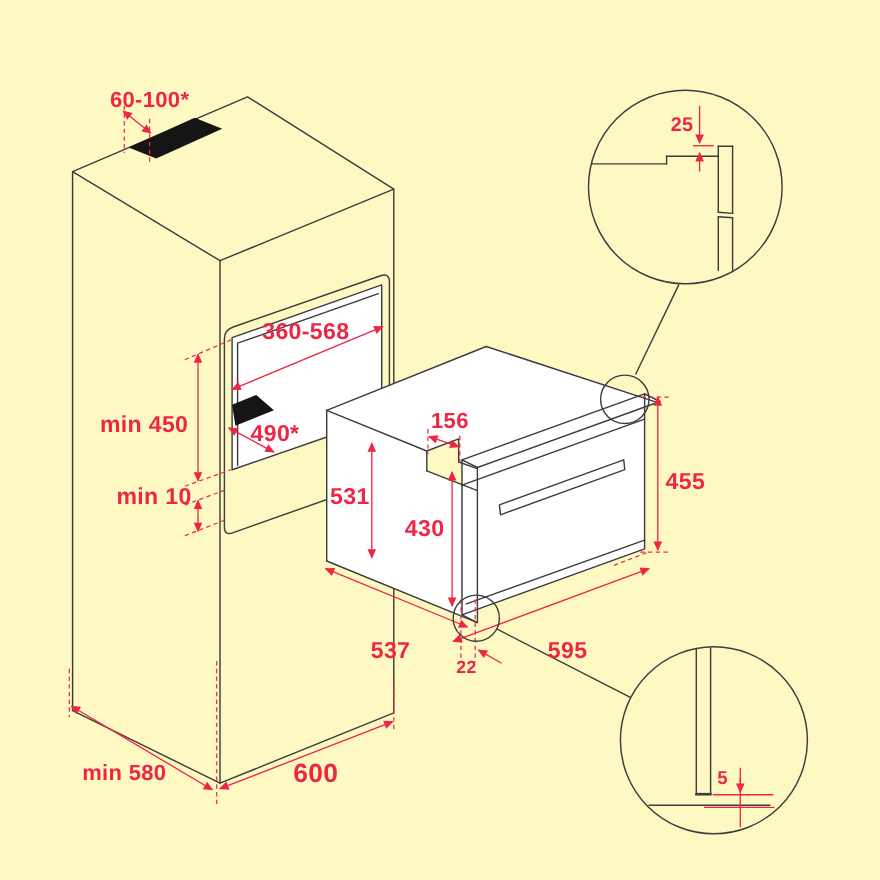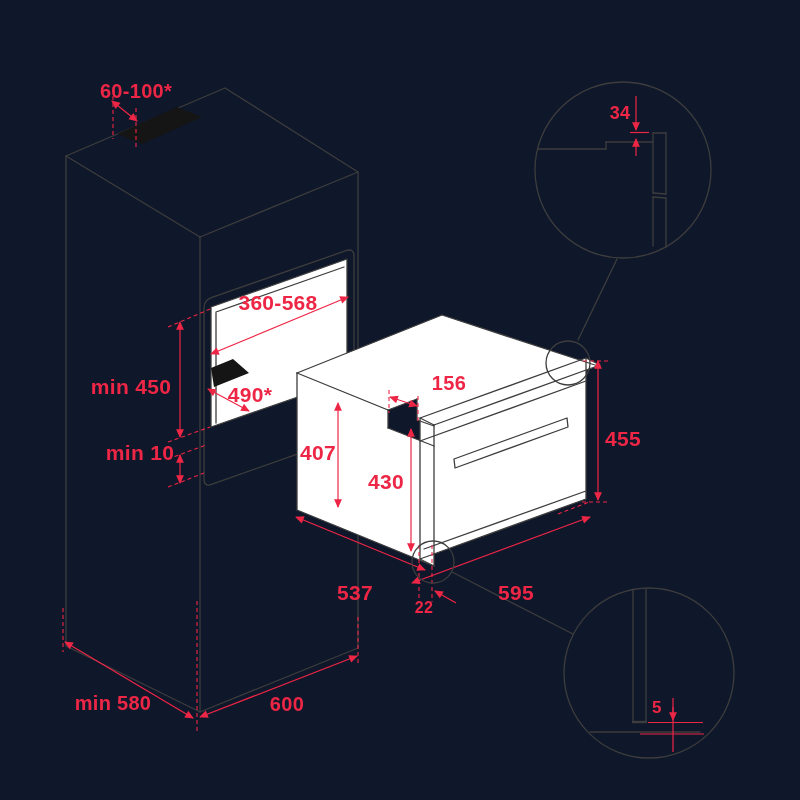--- a/index.html
+++ b/index.html
@@ -1,16 +1,16 @@
 <!DOCTYPE html>
 <html><head>
 <meta charset="utf-8">
 <style>
   html,body{margin:0;padding:0;background:#ffffff;}
-  #stage{position:relative;width:800px;height:800px;background:#0f172a;overflow:hidden;
+  #stage{position:relative;width:800px;height:800px;background:#fef9c3;overflow:hidden;
          font-family:"Liberation Sans","DejaVu Sans",sans-serif;}
   #stage svg{position:absolute;left:0;top:0;}
   .ln{stroke:#3d3d3d;stroke-width:1.3;fill:none;stroke-linecap:round;stroke-linejoin:round;}
   .lnthick{stroke:#3d3d3d;stroke-width:2.4;fill:none;stroke-linecap:butt;}
   .wf{fill:#ffffff;stroke:none;}
   .blk{fill:#151515;stroke:none;}
   .dim{stroke:#ee2646;stroke-width:1.2;fill:none;stroke-linecap:butt;}
   .dsh{stroke:#ee2646;stroke-width:1.1;fill:none;stroke-dasharray:4 3;}
   .dim2{marker-start:url(#ah);marker-end:url(#ah);}
   .dimE{marker-end:url(#ah);}
@@ -166,30 +166,30 @@
       <line class="dim" x1="648" y1="722.5" x2="703" y2="722.5"></line>
       <line class="dim" x1="640" y1="734" x2="704" y2="734"></line>
       <line class="dim" x1="673" y1="698" x2="673" y2="752"></line>
       <line class="dim dimE" x1="673" y1="707" x2="673" y2="720"></line>
     </g>
   </g>
 </svg>
 
 <div id="labels">
       <div class="dim-label" style="left: 136px; top: 91px; font-size: 20px; color: rgb(238, 38, 70);">60-100*</div>
-      <div class="dim-label" style="left: 620px; top: 113px; font-size: 18px; color: rgb(238, 38, 70);">34</div>
+      <div class="dim-label" style="left: 620px; top: 113px; font-size: 18px; color: rgb(238, 38, 70);">25</div>
       <div class="dim-label" style="left: 278px; top: 302px; font-size: 21px; color: rgb(238, 38, 70);">360-568</div>
       <div class="dim-label" style="left: 131px; top: 386px; font-size: 21px; color: rgb(238, 38, 70);">min 450</div>
       <div class="dim-label" style="left: 250px; top: 394px; font-size: 21px; color: rgb(238, 38, 70);">490*</div>
       <div class="dim-label" style="left: 140px; top: 452px; font-size: 21px; color: rgb(238, 38, 70);">min 10</div>
-      <div class="dim-label" style="left: 318px; top: 452px; font-size: 21px; color: rgb(238, 38, 70);">407</div>
-      <div class="dim-label" style="left: 409px; top: 383px; font-size: 20px; color: rgb(238, 38, 70); margin-left: 40px;">156</div>
+      <div class="dim-label" style="left: 318px; top: 452px; font-size: 21px; color: rgb(238, 38, 70);">531</div>
+      <div class="dim-label" style="left: 409px; top: 383px; font-size: 20px; color: rgb(238, 38, 70);">156</div>
       <div class="dim-label" style="left: 386px; top: 481px; font-size: 21px; color: rgb(238, 38, 70);">430</div>
       <div class="dim-label" style="left: 623px; top: 438px; font-size: 21px; color: rgb(238, 38, 70);">455</div>
       <div class="dim-label" style="left: 355px; top: 592px; font-size: 21px; color: rgb(238, 38, 70);">537</div>
       <div class="dim-label" style="left: 516px; top: 592px; font-size: 21px; color: rgb(238, 38, 70);">595</div>
       <div class="dim-label" style="left: 424px; top: 608px; font-size: 16px; color: rgb(238, 38, 70);">22</div>
       <div class="dim-label" style="left: 113px; top: 703px; font-size: 20px; color: rgb(238, 38, 70);">min 580</div>
-      <div class="dim-label" style="left: 287px; top: 704px; font-size: 20px; color: rgb(238, 38, 70);">600</div>
+      <div class="dim-label" style="left: 287px; top: 704px; font-size: 24px; color: rgb(238, 38, 70);">600</div>
       <div class="dim-label" style="left: 657px; top: 707px; font-size: 17px; color: rgb(238, 38, 70);">5</div>
     </div>
 
 </div>
 
 </body></html>

